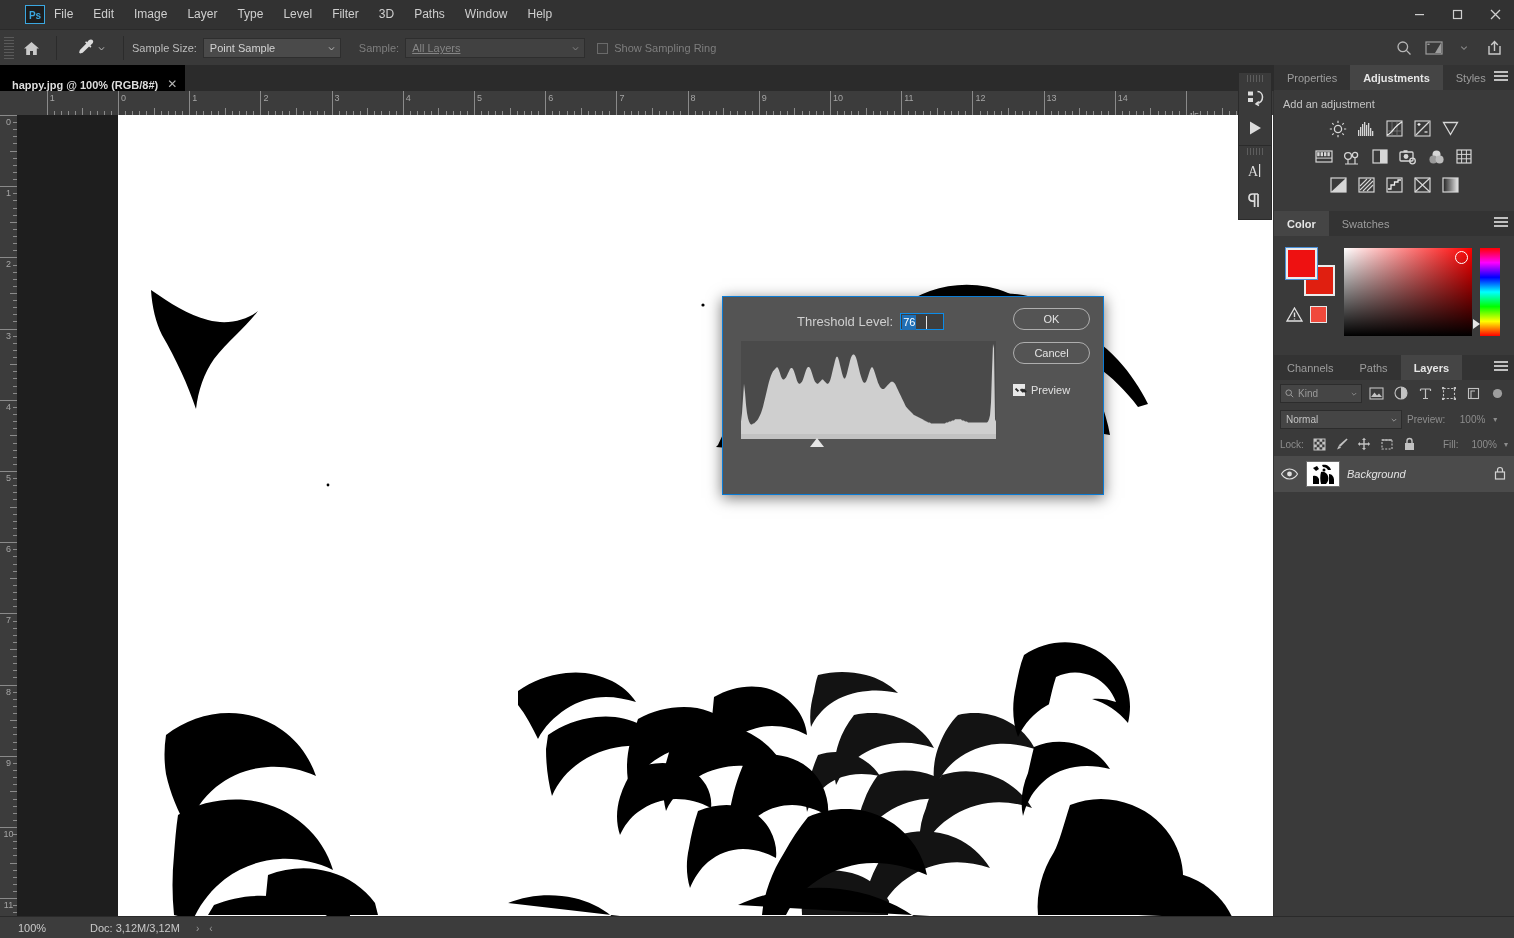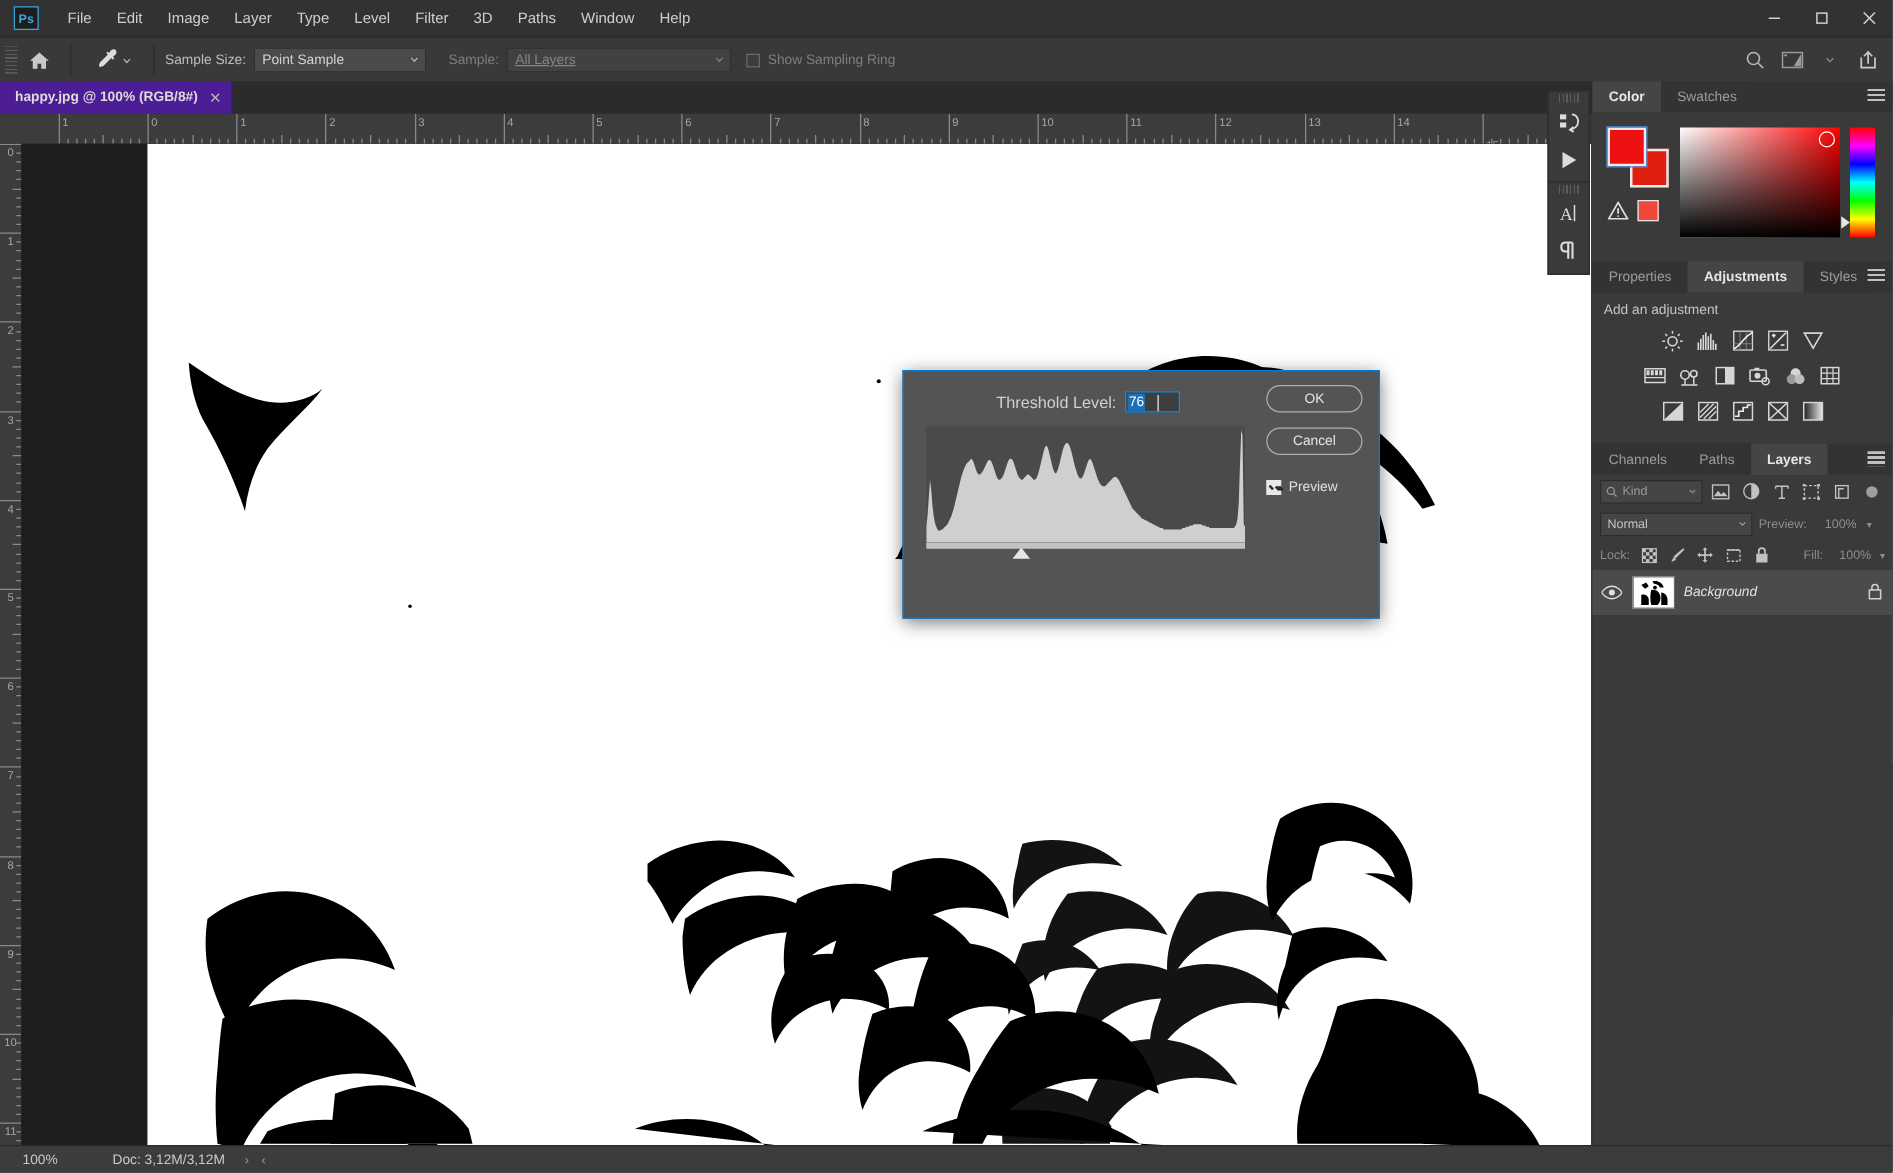--- a/index.html
+++ b/index.html
@@ -7,21 +7,21 @@
   body{
     width:1514px;height:938px;overflow:hidden;
     font-family:"Liberation Sans",sans-serif;
     font-size:11px;color:#c8c8c8;
     -webkit-font-smoothing:antialiased;
   }
   .app{position:relative;width:1514px;height:938px;background:#323232;overflow:hidden;}
 
   
   .titlebar{position:absolute;left:0;top:0;width:1514px;height:29px;background:#323232;}
-  .ps-logo{position:absolute;left:11px;top:5px;width:20px;height:19px;
+  .ps-logo{position:absolute;left:25px;top:5px;width:20px;height:19px;
     background:#1d1d1d;border:1px solid #3ba7e0;color:#3ba7e0;
     font-size:10px;font-weight:bold;line-height:19px;text-align:center;box-sizing:border-box;}
   .menubar{position:absolute;left:44px;top:0;height:29px;display:flex;align-items:center;}
   .menu-item{padding:0 10px;height:29px;line-height:29px;color:#cfcfcf;font-size:12px;cursor:default;}
   .winbtns{position:absolute;right:0;top:0;height:29px;display:flex;}
   .winbtn{width:38px;height:29px;display:flex;align-items:center;justify-content:center;color:#cfcfcf;font-size:12px;}
 
   
   .optionsbar{position:absolute;left:0;top:29px;width:1514px;height:36px;background:#393939;
     border-top:1px solid #2a2a2a;border-bottom:1px solid #242424;display:flex;align-items:center;}
@@ -36,21 +36,21 @@
     font-size:11px;display:flex;align-items:center;padding:0 6px;box-sizing:border-box;position:relative;}
   .ob-select.dim{color:#858585;background:#414141;text-decoration:underline;}
   .ob-select .chev{position:absolute;right:5px;top:50%;transform:translateY(-50%);}
   .ob-check{display:flex;align-items:center;gap:6px;margin-left:12px;}
   .cbox{width:11px;height:11px;border:1px solid #6a6a6a;background:#3d3d3d;box-sizing:border-box;}
   .ob-right{position:absolute;right:6px;top:0;height:36px;display:flex;align-items:center;gap:2px;}
   .ob-icon{width:28px;height:28px;display:flex;align-items:center;justify-content:center;}
 
   
   .tabstrip{position:absolute;left:0;top:65px;width:1514px;height:26px;background:#2b2b2b;}
-  .doctab{position:absolute;left:0;top:0;height:26px;background:#4c1d95;display:flex;align-items:center;
+  .doctab{position:absolute;left:0;top:0;height:26px;background:#000000;display:flex;align-items:flex-end;
     padding:0 8px 0 12px;gap:9px;border-right:1px solid #2b2b2b;}
   .doctab .t{font-size:11px;color:#dcdcdc;font-weight:bold;white-space:nowrap;}
   .doctab .x{font-size:12px;color:#b5b5b5;cursor:pointer;}
 
   
   .toolbar{position:absolute;left:17px;top:108px;width:36px;height:712px;background:#383838;
     border:1px solid #2c2c2c;box-sizing:border-box;}
   .tb-head{height:16px;display:flex;align-items:center;justify-content:space-between;padding:0 3px;}
   .tb-head .dd{color:#a8a8a8;font-size:8px;}
   .tb-grip{height:7px;margin:0 8px 2px 8px;
@@ -929,47 +929,20 @@
 
   <div class="dock">
 
     <div class="dock-top">
       <span class="dt-btn">«</span>
       <span class="dt-btn">✕</span>
     </div>
 
     <div class="panel">
       <div class="tabsrow">
-        <div class="ptab active">Color</div>
-        <div class="ptab">Swatches</div>
-        <div class="pmenu"></div>
-      </div>
-      <div class="colorpanel">
-        <div class="cp-sw">
-          <div class="cp-bg"></div>
-          <div class="cp-fg"></div>
-        </div>
-        <div class="cp-warn">
-          <svg width="17" height="15" viewBox="0 0 17 15">
-              <path d="M8.5 1 L16 14 L1 14 Z" fill="none" stroke="#e0e0e0" stroke-width="1.3"></path>
-              <path d="M8.5 5.5 L8.5 10 M8.5 11.4 L8.5 12.4" stroke="#e0e0e0" stroke-width="1.4"></path>
-            </svg>
-          <span class="cp-warnsw"></span>
-        </div>
-        <div class="cp-field">
-          <span class="cp-ring"></span>
-        </div>
-        <div class="cp-hue">
-          <span class="cp-huemk"></span>
-        </div>
-      </div>
-    </div>
-
-    <div class="panel">
-      <div class="tabsrow">
         <div class="ptab">Properties</div>
         <div class="ptab active">Adjustments</div>
         <div class="ptab">Styles</div>
         <div class="pmenu"></div>
       </div>
       <div class="adjpanel">
         <div class="adj-title">Add an adjustment</div>
 
         <div class="adj-row">
           <div class="adj-btn">
@@ -1097,20 +1070,47 @@
             <svg width="17" height="16" viewBox="0 0 17 16">
                 <defs>
                   <linearGradient id="gm" x1="0" y1="0" x2="1" y2="0">
                     <stop offset="0" stop-color="#1f1f1f"></stop>
                     <stop offset="1" stop-color="#e8e8e8"></stop>
                   </linearGradient>
                 </defs>
                 <rect x="1" y="1" width="15" height="14" fill="url(#gm)" stroke="#d6d6d6" stroke-width="1.2"></rect>
               </svg>
           </div>
+        </div>
+      </div>
+    </div>
+
+    <div class="panel">
+      <div class="tabsrow">
+        <div class="ptab active">Color</div>
+        <div class="ptab">Swatches</div>
+        <div class="pmenu"></div>
+      </div>
+      <div class="colorpanel">
+        <div class="cp-sw">
+          <div class="cp-bg"></div>
+          <div class="cp-fg"></div>
+        </div>
+        <div class="cp-warn">
+          <svg width="17" height="15" viewBox="0 0 17 15">
+              <path d="M8.5 1 L16 14 L1 14 Z" fill="none" stroke="#e0e0e0" stroke-width="1.3"></path>
+              <path d="M8.5 5.5 L8.5 10 M8.5 11.4 L8.5 12.4" stroke="#e0e0e0" stroke-width="1.4"></path>
+            </svg>
+          <span class="cp-warnsw"></span>
+        </div>
+        <div class="cp-field">
+          <span class="cp-ring"></span>
+        </div>
+        <div class="cp-hue">
+          <span class="cp-huemk"></span>
         </div>
       </div>
     </div>
 
     <div class="panel layerspanel">
       <div class="tabsrow">
         <div class="ptab">Channels</div>
         <div class="ptab">Paths</div>
         <div class="ptab active">Layers</div>
         <div class="pmenu"></div>

